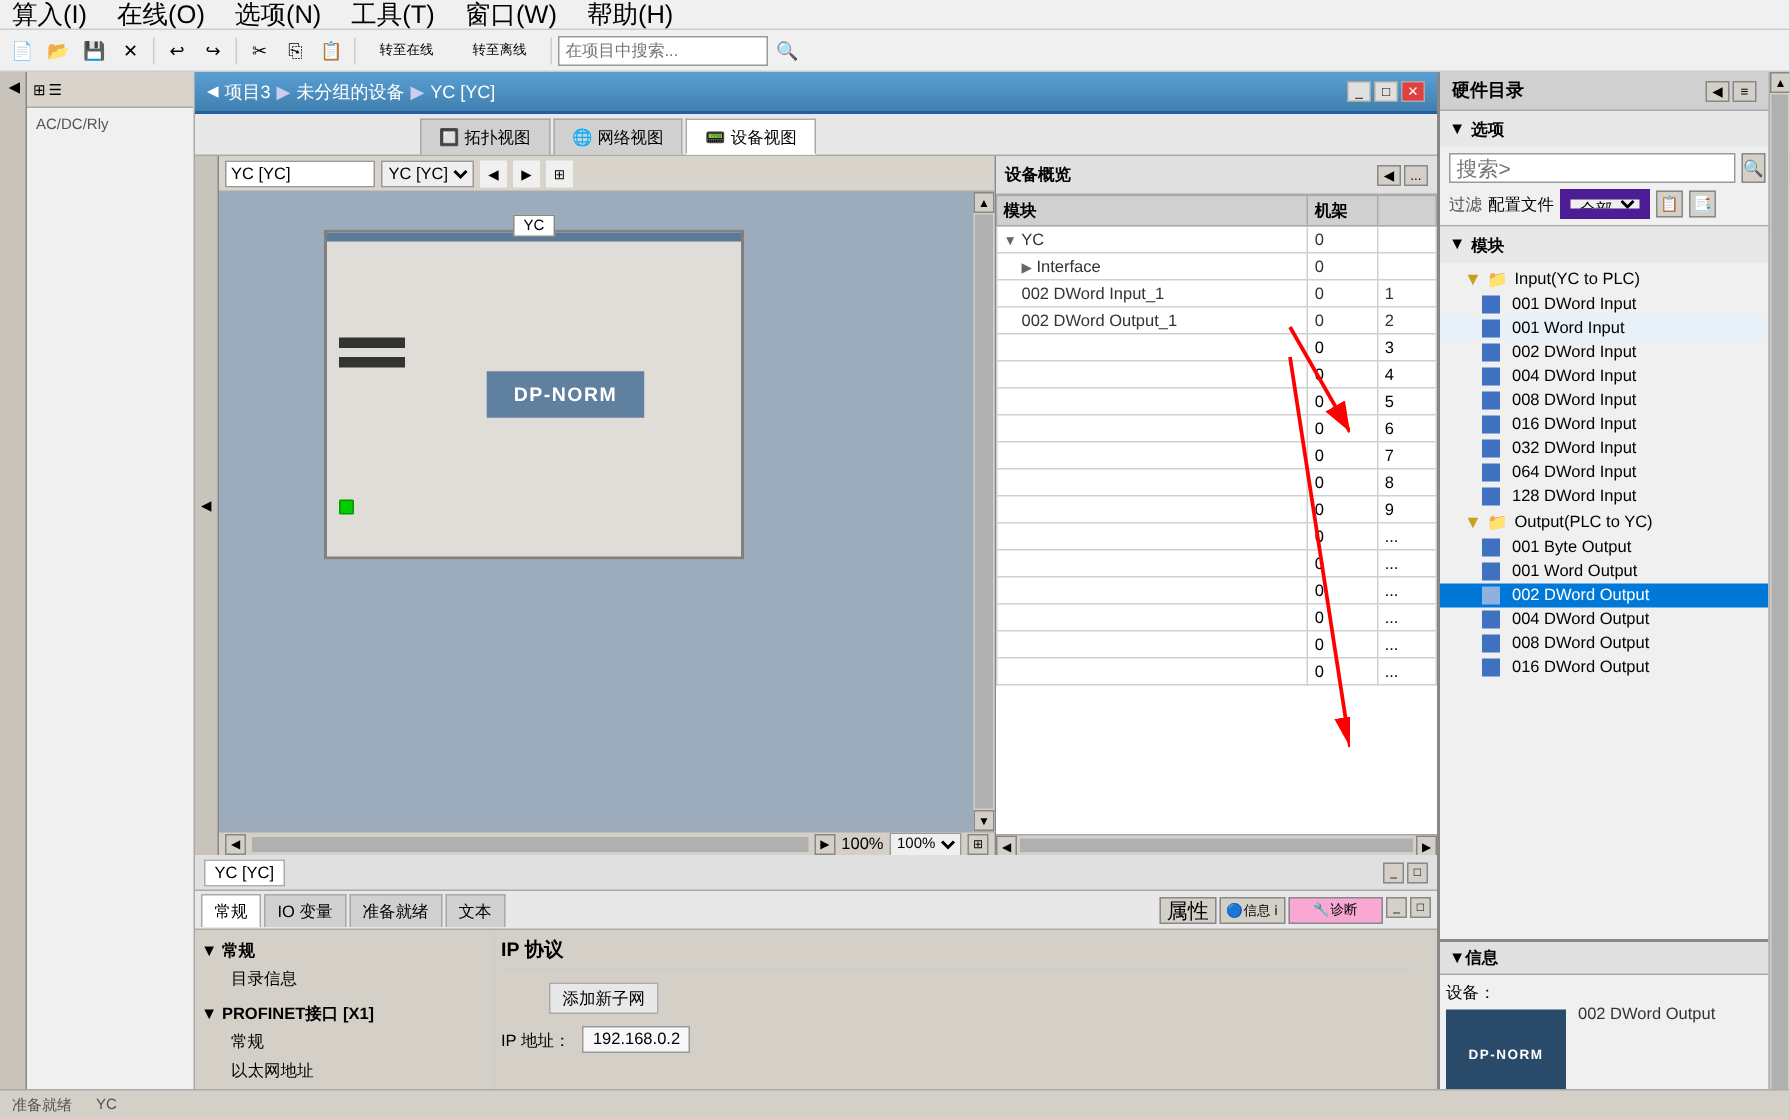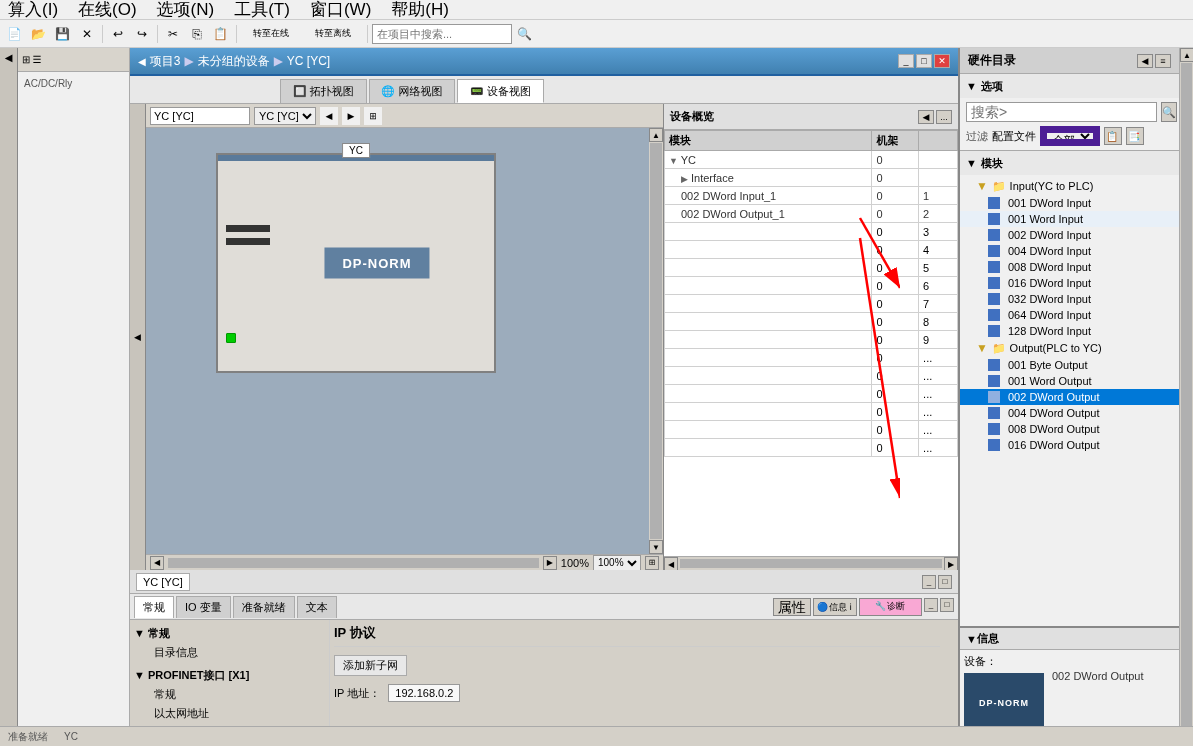--- a/index.html
+++ b/index.html
@@ -391,21 +391,21 @@
             <div class="props-tree-header">▼ <span>常规</span></div>
             <div class="props-tree-item sub">目录信息</div>
             <div class="props-tree-header" style="margin-top: 4px;">▼ <span>PROFINET接口 [X1]</span></div>
             <div class="props-tree-item sub">常规</div>
             <div class="props-tree-item sub">以太网地址</div>
             <div class="props-tree-item sub">高级设置</div>
           </div>
 
           <div class="props-right">
             <div style="font-size: 13px; font-weight: bold; margin-bottom: 8px; border-bottom: 1px solid #ccc; padding-bottom: 4px;">IP 协议</div>
-            <div style="margin-bottom: 6px;">
+            <div style="margin-bottom: 6px; margin-left: 32px;">
               <button style="font-size:11px; padding: 2px 8px; background: #e8e8e8; border: 1px solid #aaa; cursor:pointer;">添加新子网</button>
             </div>
             <div class="ip-row">
               <span>IP 地址：</span>
               <span class="ip-value">192.168.0.2</span>
             </div>
           </div>
 
           <div style="width: 14px; background: #d4d0c8;"></div>
 

